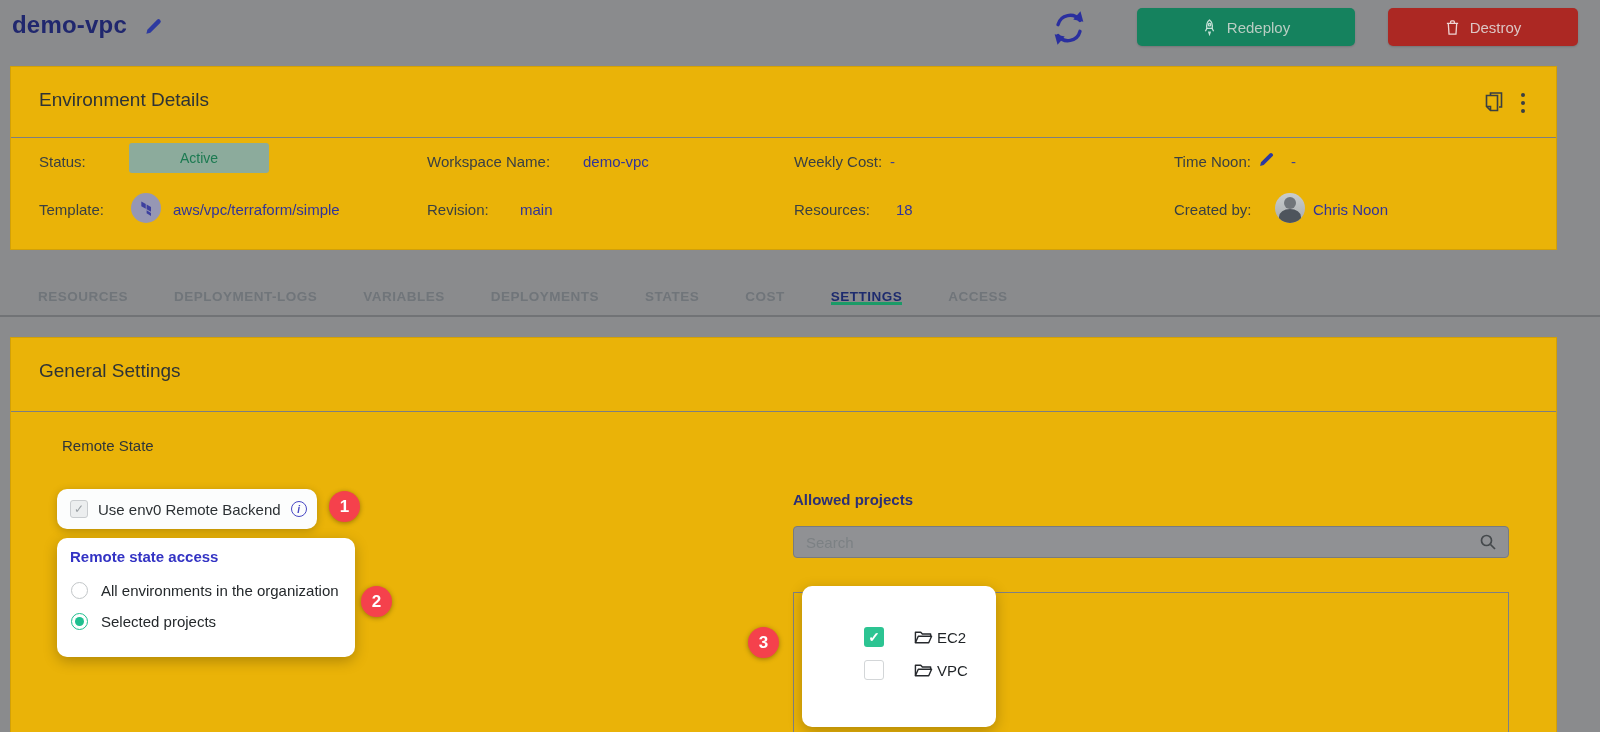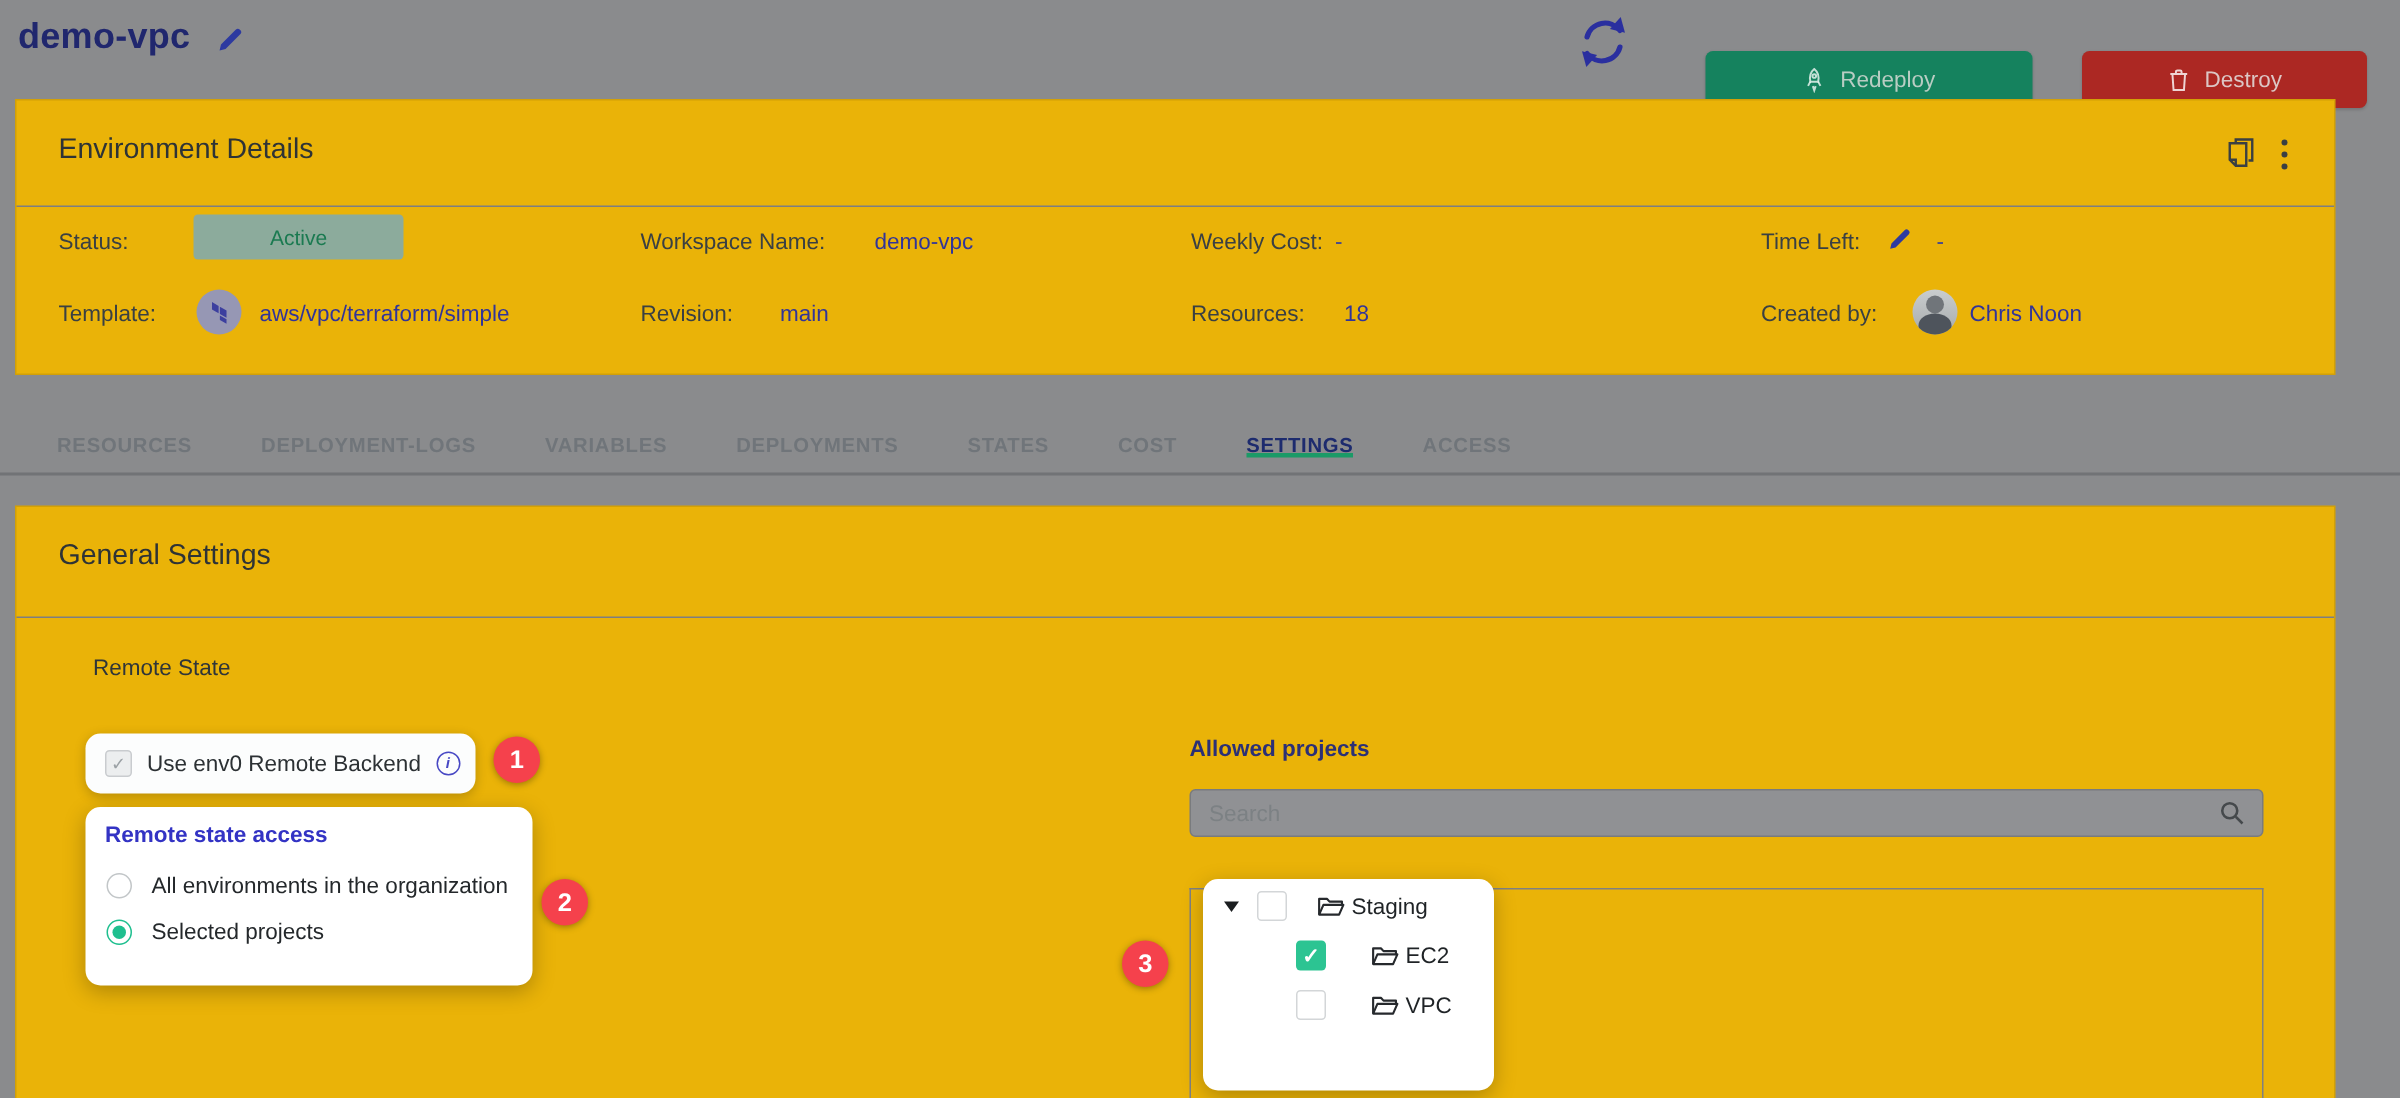--- a/index.html
+++ b/index.html
@@ -9,21 +9,21 @@
     font-family:"Liberation Sans", sans-serif;
     -webkit-font-smoothing:antialiased;
   }
   .abs{position:absolute;}
 
   
   .page-title{left:12px;top:11px;font-size:24px;font-weight:bold;color:#20276e;letter-spacing:.2px;}
   .title-pencil{left:144px;top:17px;width:19px;height:19px;cursor:pointer;}
   .refresh-btn{left:1048px;top:7px;width:42px;height:42px;cursor:pointer;}
   .btn{height:38px;top:8px;border-radius:5px;display:flex;align-items:center;justify-content:center;gap:10px;
-       font-size:15px;cursor:pointer;box-shadow:0 1px 2px rgba(0,0,0,.15);margin-top:26px;}
+       font-size:15px;cursor:pointer;box-shadow:0 1px 2px rgba(0,0,0,.15);}
   .btn-redeploy{left:1137px;width:218px;background:#15825e;color:#b9cdc3;}
   .btn-destroy{left:1388px;width:190px;background:#ac2823;color:#dcc6c4;}
 
   
   .card{background:#eab308;border:1px solid rgba(0,0,0,.10);box-sizing:border-box;}
   .env-card{left:10px;top:66px;width:1547px;height:184px;}
   .card-title{position:absolute;left:28px;top:22px;font-size:19px;color:#2e3336;}
   .card-divider{position:absolute;left:0;top:70px;width:100%;height:1px;background:#7d7e81;}
   .copy-icon{position:absolute;left:1472px;top:23px;width:22px;height:24px;cursor:pointer;}
   .kebab{position:absolute;left:1510px;top:26px;width:6px;display:flex;flex-direction:column;gap:4px;cursor:pointer;}
@@ -145,21 +145,21 @@
       <i></i>
     </div>
   <div class="card-divider"></div>
 
   <span class="abs f-label row1" style="left:28px;">Status:</span>
   <div class="status-badge">Active</div>
   <span class="abs f-label row1" style="left:416px;">Workspace Name:</span>
   <span class="abs f-link row1" style="left:572px;">demo-vpc</span>
   <span class="abs f-label row1" style="left:783px;">Weekly Cost:</span>
   <span class="abs f-dash row1" style="left:879px;">-</span>
-  <span class="abs f-label row1" style="left:1163px;">Time Left:</span>
+  <span class="abs f-label row1" style="left:1163px;">Time Noon:</span>
   <svg class="tl-pencil" viewBox="0 0 20 20">
     <path d="M2.5 17.5l1-4.2L13.8 3a2.1 2.1 0 0 1 3 0l.2.2a2.1 2.1 0 0 1 0 3L6.7 16.5l-4.2 1z" fill="#2d3aa0"></path>
   </svg>
   <span class="abs f-dash row1" style="left:1280px;">-</span>
 
   <span class="abs f-label row2" style="left:28px;">Template:</span>
   <div class="tpl-avatar">
     <svg width="13" height="16" viewBox="0 0 11 17" fill="#3c3f9f">
       <polygon points="0,1.5 4.7,4.2 4.7,9.4 0,6.7"></polygon>
       <polygon points="5.6,4.7 10.3,7.4 10.3,12.6 5.6,9.9"></polygon>
@@ -224,29 +224,20 @@
 <div class="abs search-box">
   <input type="text" placeholder="Search" style="">
   <svg class="search-glass" viewBox="0 0 18 18" fill="none" stroke="#45494c" stroke-width="1.7">
     <circle cx="7.5" cy="7.5" r="5"></circle>
       <path d="M11.5 11.5 L16 16"></path>
   </svg>
 </div>
 <div class="abs tree-frame"></div>
 
 <div class="abs tree-popup">
-  <div class="t-row lv0" style="top:2px;">
-    <span class="t-caret caret-down"></span>
-    <span class="t-cb"></span>
-    <svg class="t-folder" viewBox="0 0 20 15" fill="none" stroke="currentColor" stroke-width="1.5" stroke-linejoin="round">
-      <path d="M1.5 13 V2 h5.6 l1.7 1.9 h8.7 v2.3"></path>
-        <path d="M1.5 13 l3-6.8 h14 l-3 6.8 Z"></path>
-    </svg>
-    <span class="t-lbl">Staging</span>
-  </div>
   <div class="t-row lv1" style="top:35px;">
     <span class="t-cb checked">✓</span>
     <svg class="t-folder" viewBox="0 0 20 15" fill="none" stroke="currentColor" stroke-width="1.5" stroke-linejoin="round">
       <path d="M1.5 13 V2 h5.6 l1.7 1.9 h8.7 v2.3"></path>
         <path d="M1.5 13 l3-6.8 h14 l-3 6.8 Z"></path>
     </svg>
     <span class="t-lbl">EC2</span>
   </div>
   <div class="t-row lv1" style="top:68px;">
     <span class="t-cb"></span>

